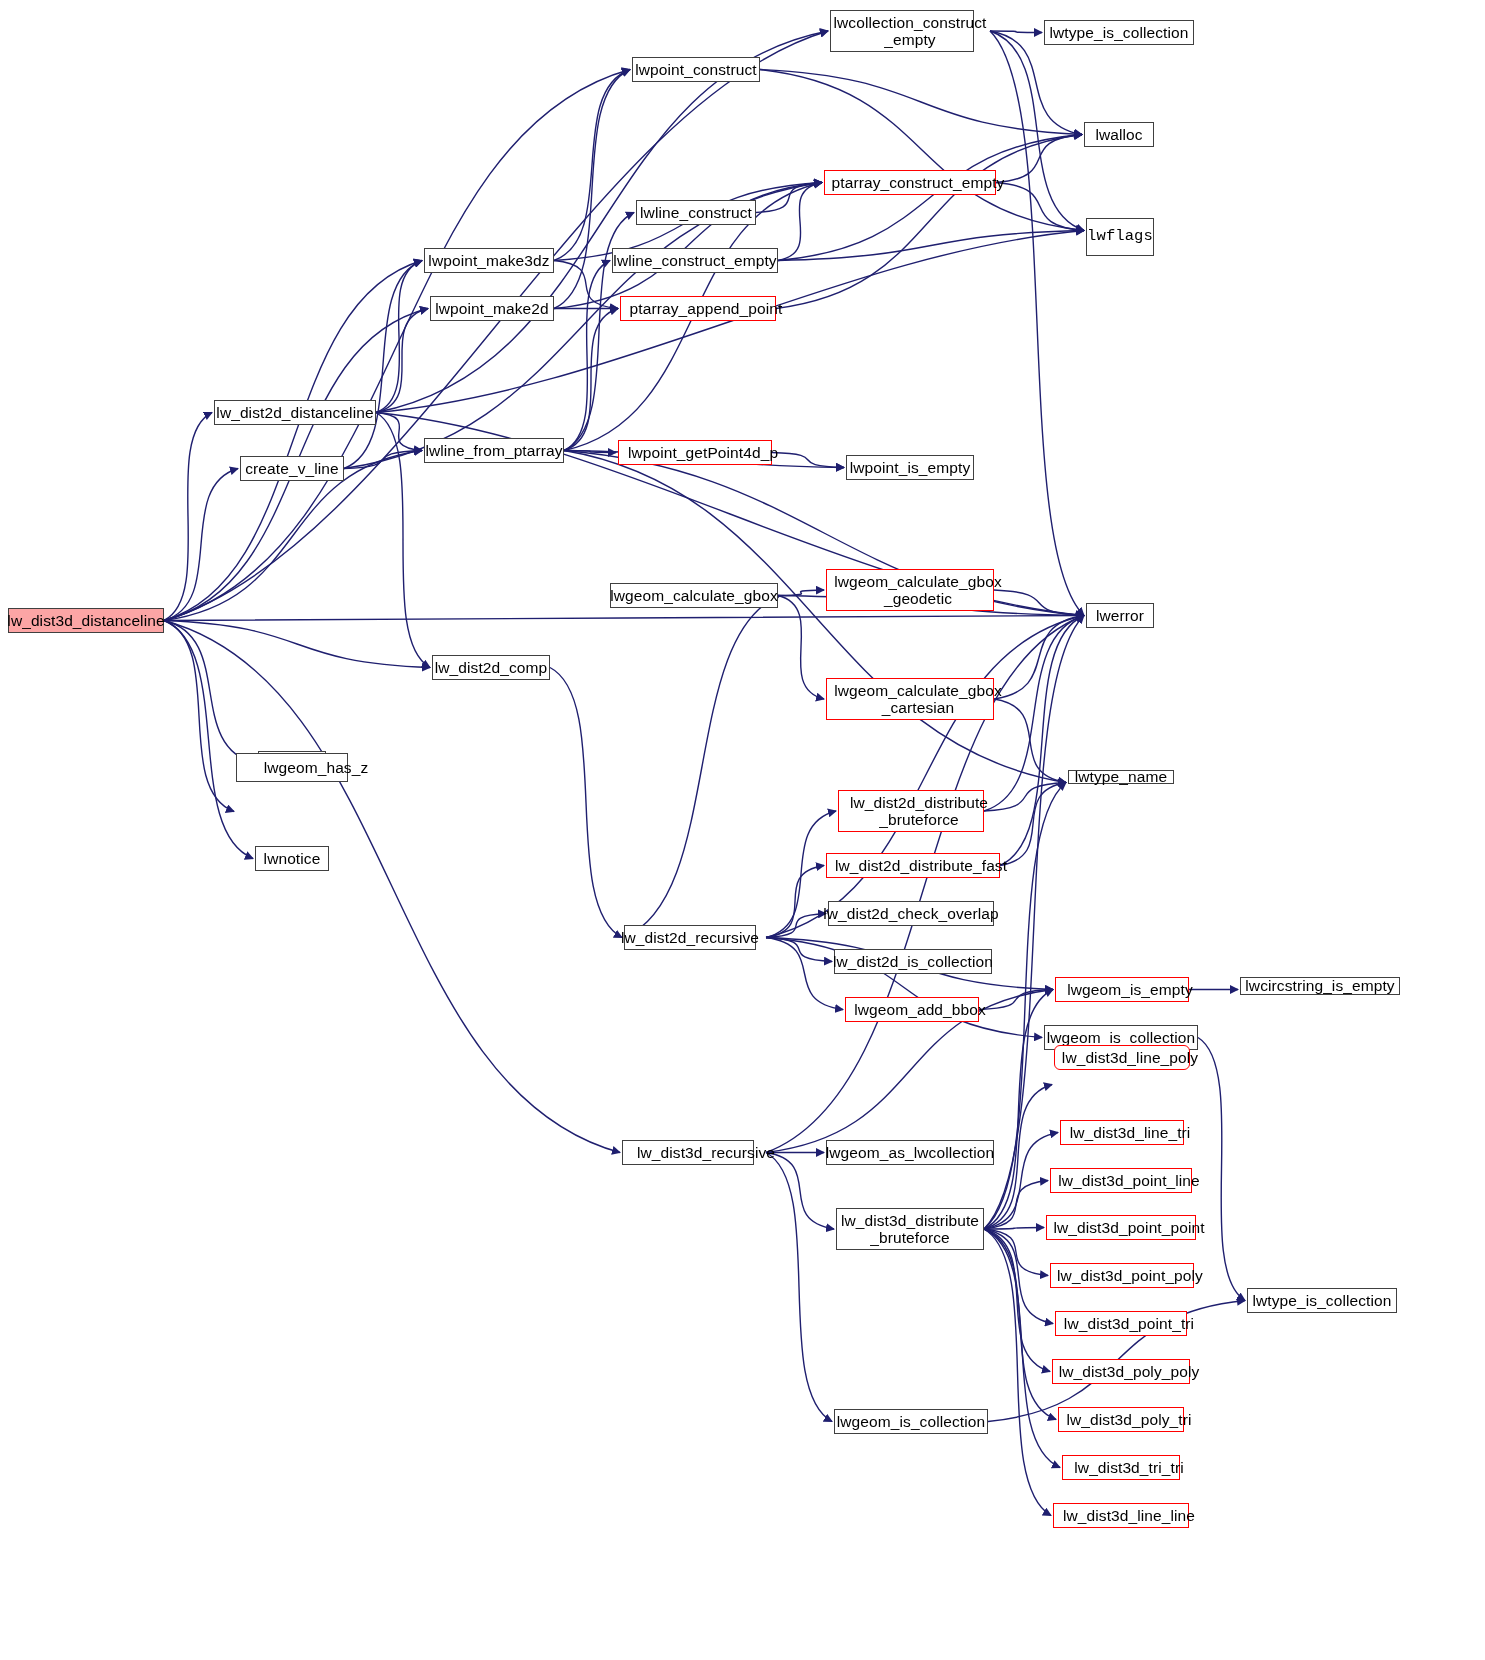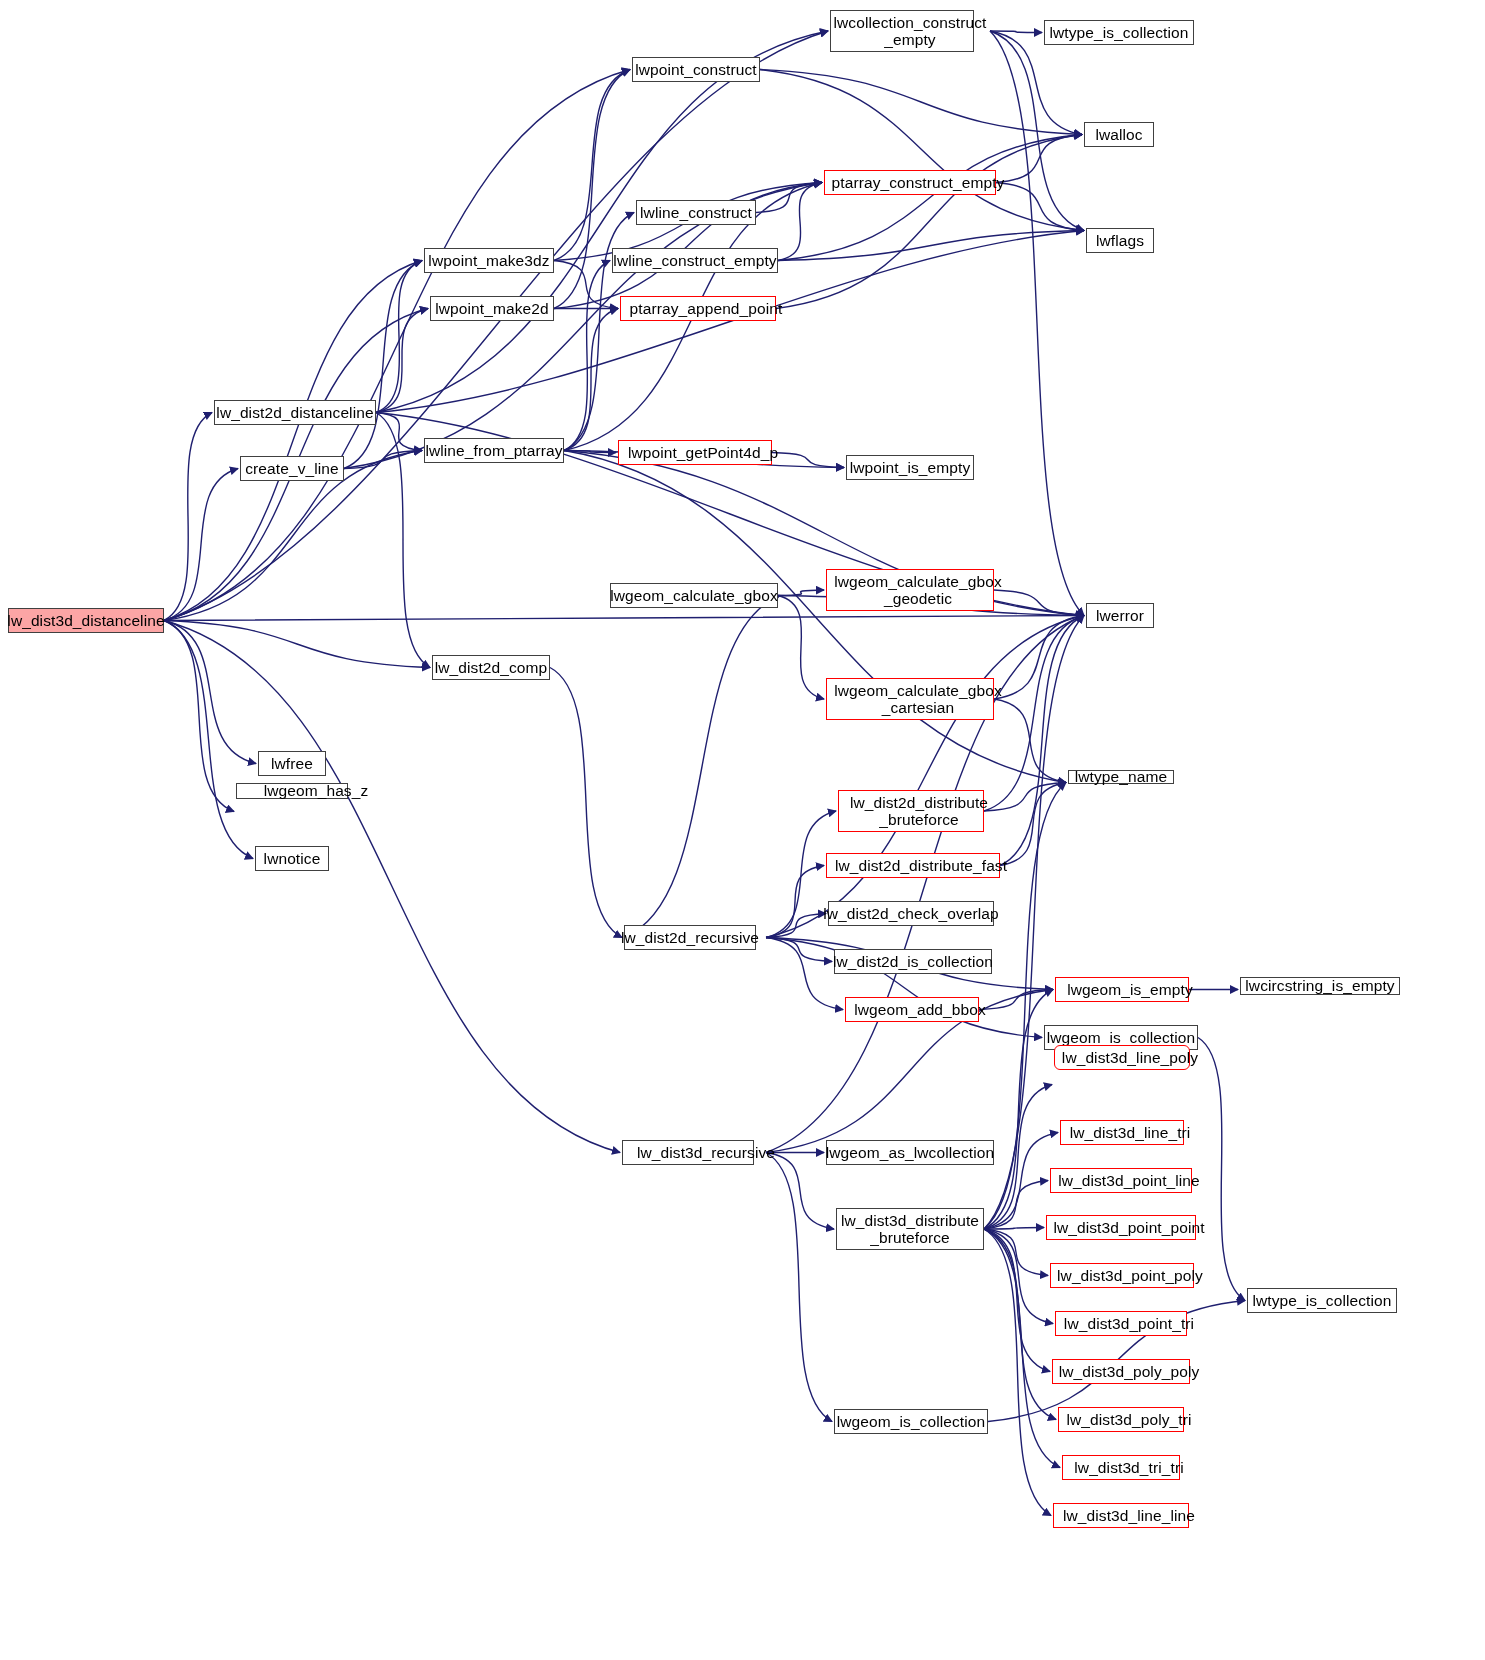--- a/index.html
+++ b/index.html
@@ -155,21 +155,21 @@
       </g>
   </svg>
   <div id="node-layer">
       <div class="node" style="left: 830px; top: 10px; width: 144px; height: 42px; padding-left: 16px;">lwcollection_construct
 _empty</div>
       <div class="node" style="left: 1044px; top: 20px; width: 150px; height: 25px;">lwtype_is_collection</div>
       <div class="node" style="left: 632px; top: 57px; width: 128px; height: 25px;">lwpoint_construct</div>
       <div class="node" style="left: 1084px; top: 122px; width: 70px; height: 25px;">lwalloc</div>
       <div class="node red" style="left: 824px; top: 170px; width: 172px; height: 25px;">ptarray_construct_empty</div>
       <div class="node" style="left: 636px; top: 200px; width: 120px; height: 25px;">lwline_construct</div>
-      <div class="node" style="left: 1086px; top: 228px; width: 68px; height: 25px;">lwflags</div>
+      <div class="node" style="left: 1086px; top: 218px; width: 68px; height: 38px; font-family: Liberation Mono, monospace;">lwflags</div>
       <div class="node" style="left: 612px; top: 248px; width: 166px; height: 25px;">lwline_construct_empty</div>
       <div class="node" style="left: 424px; top: 248px; width: 130px; height: 25px;">lwpoint_make3dz</div>
       <div class="node" style="left: 430px; top: 296px; width: 124px; height: 25px;">lwpoint_make2d</div>
       <div class="node red" style="left: 620px; top: 296px; width: 156px; height: 25px;">ptarray_append_point</div>
       <div class="node" style="left: 214px; top: 400px; width: 162px; height: 25px;">lw_dist2d_distanceline</div>
       <div class="node" style="left: 424px; top: 438px; width: 140px; height: 25px;">lwline_from_ptarray</div>
       <div class="node red" style="left: 618px; top: 440px; width: 154px; height: 25px;">lwpoint_getPoint4d_p</div>
       <div class="node" style="left: 846px; top: 455px; width: 128px; height: 25px;">lwpoint_is_empty</div>
       <div class="node" style="left: 240px; top: 456px; width: 104px; height: 25px;">create_v_line</div>
       <div class="node" style="left: 610px; top: 583px; width: 168px; height: 25px;">lwgeom_calculate_gbox</div>
@@ -177,21 +177,21 @@
 _geodetic</div>
       <div class="node" style="left: 1086px; top: 603px; width: 68px; height: 25px;">lwerror</div>
       <div class="node root" style="left: 8px; top: 608px; width: 156px; height: 25px;">lw_dist3d_distanceline</div>
       <div class="node" style="left: 432px; top: 655px; width: 118px; height: 25px;">lw_dist2d_comp</div>
       <div class="node red" style="left: 826px; top: 678px; width: 168px; height: 42px;">lwgeom_calculate_gbox
 _cartesian</div>
       <div class="node" style="left: 258px; top: 751px; width: 68px; height: 25px;">lwfree</div>
       <div class="node" style="left: 1068px; top: 770px; width: 106px; height: 14px;">lwtype_name</div>
       <div class="node red" style="left: 838px; top: 790px; width: 146px; height: 42px;">lw_dist2d_distribute
 _bruteforce</div>
-      <div class="node" style="left: 236px; top: 783px; width: 112px; height: 16px; padding-left: 48px;">lwgeom_has_z</div>
+      <div class="node" style="left: 236px; top: 753px; width: 112px; height: 29px; padding-left: 48px;">lwgeom_has_z</div>
       <div class="node" style="left: 255px; top: 846px; width: 74px; height: 25px;">lwnotice</div>
       <div class="node red" style="left: 826px; top: 853px; width: 174px; height: 25px;">lw_dist2d_distribute_fast</div>
       <div class="node" style="left: 828px; top: 901px; width: 166px; height: 25px;">lw_dist2d_check_overlap</div>
       <div class="node" style="left: 624px; top: 925px; width: 132px; height: 25px;">lw_dist2d_recursive</div>
       <div class="node" style="left: 834px; top: 949px; width: 158px; height: 25px;">lw_dist2d_is_collection</div>
       <div class="node red" style="left: 1055px; top: 977px; width: 134px; height: 25px;">lwgeom_is_empty</div>
       <div class="node" style="left: 1240px; top: 977px; width: 160px; height: 18px;">lwcircstring_is_empty</div>
       <div class="node red" style="left: 845px; top: 997px; width: 134px; height: 25px;">lwgeom_add_bbox</div>
       <div class="node" style="left: 1044px; top: 1025px; width: 154px; height: 25px;">lwgeom_is_collection</div>
       <div class="node red" style="left: 1054px; top: 1045px; width: 136px; height: 25px; border-radius: 6px;">lw_dist3d_line_poly</div>

